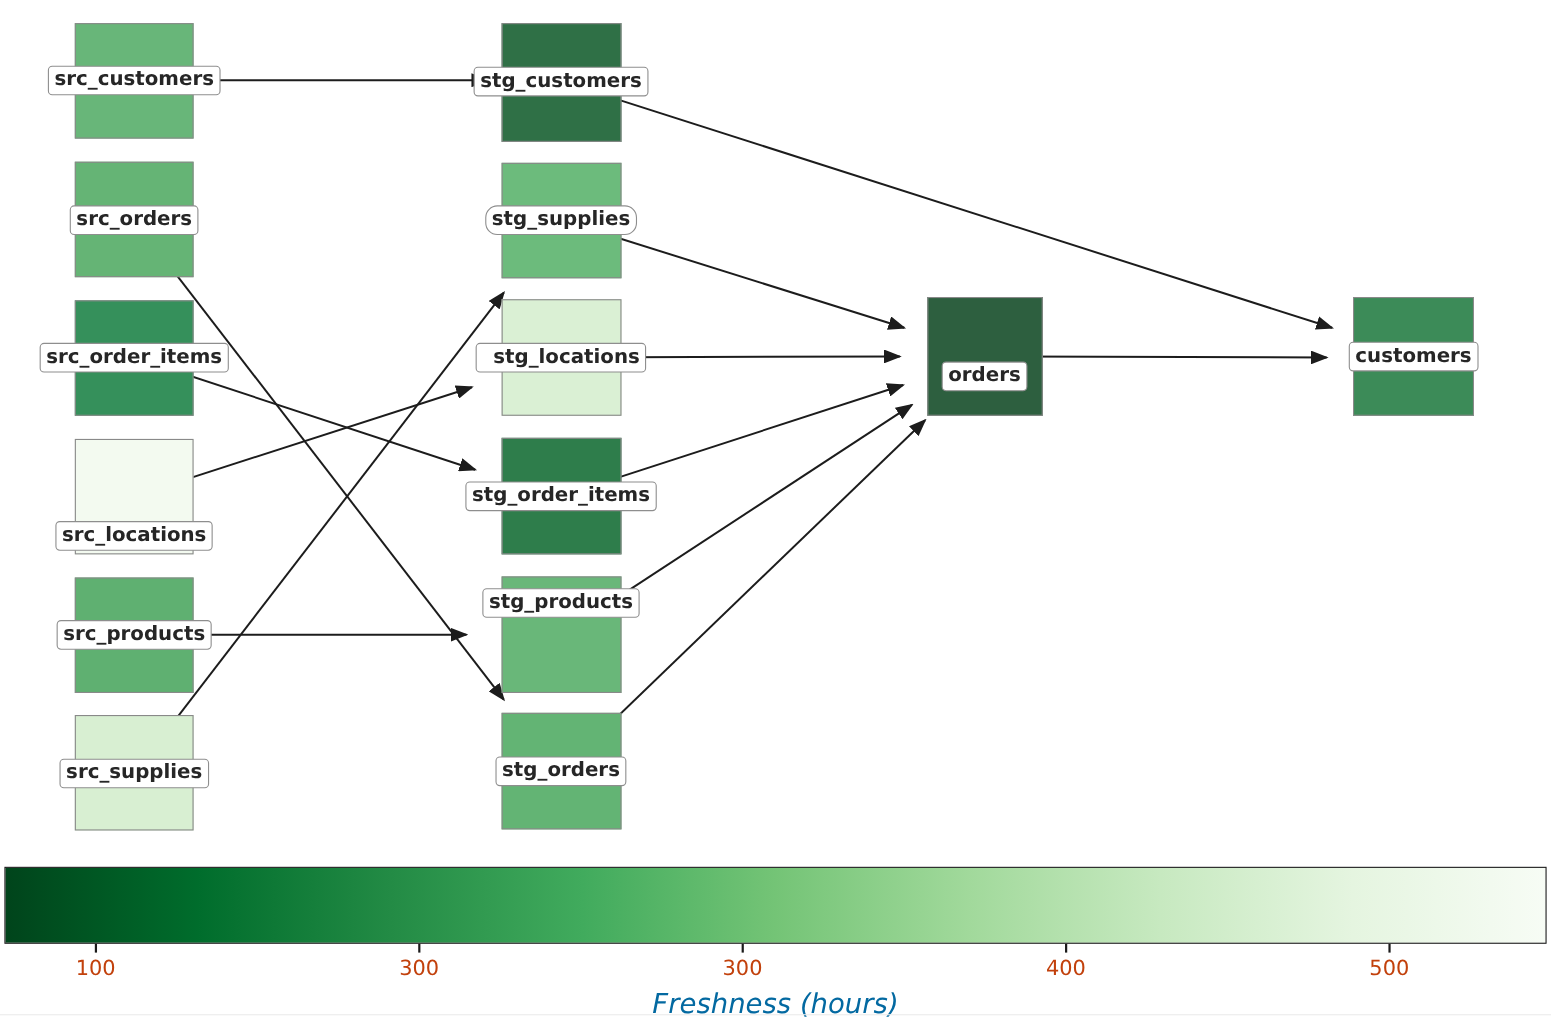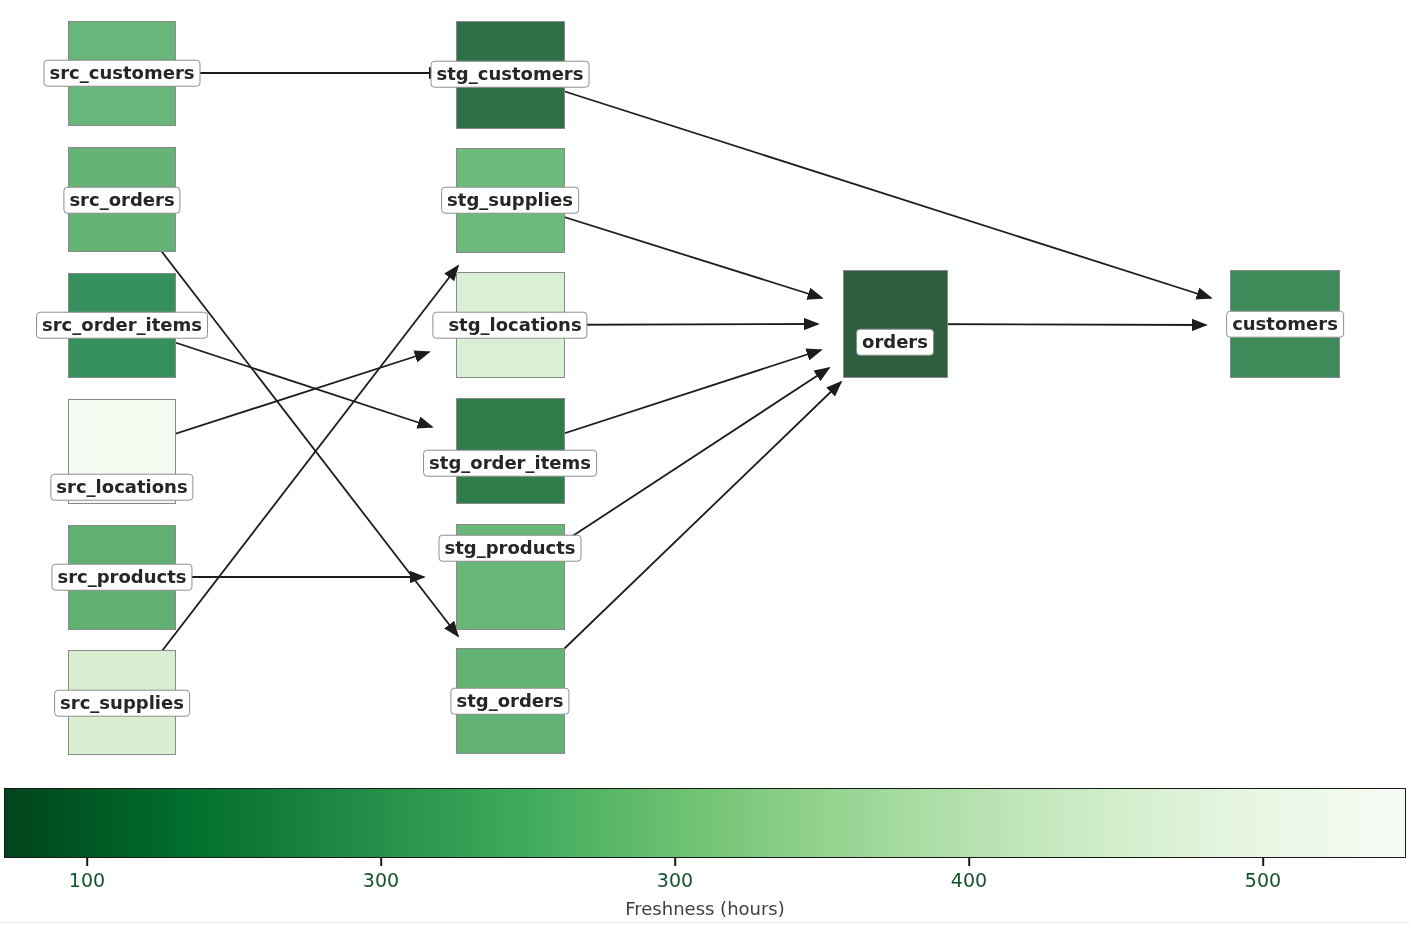--- a/index.html
+++ b/index.html
@@ -37,29 +37,30 @@
   .cbar-tick{
     position:absolute;
     width:1.6px;height:8px;
     background:#1a1a1a;
     transform:translateX(-50%);
   }
   .cbar-tick-label{
     position:absolute;
     transform:translateX(-50%);
     font-size:19px;
-    color:#14532d;
+    color:#c2410c;
     white-space:nowrap;
   }
   #colorbar-title{
     position:absolute;
     transform:translateX(-50%);
-    font-size:18px;
-    color:#404040;
+    font-size:25px;
+    color:#0369a1;
     white-space:nowrap;
+    font-style:italic;
   }
   #bottom-hairline{
     position:absolute;
     left:0;right:0;
     height:1px;
     background:#ebebeb;
   }
 </style>
 </head>
 <body>
@@ -107,23 +108,23 @@
     </div>
 
   <div id="labels-layer">
       <div class="node-label" style="left: 122px; top: 73px;">src_customers</div>
       <div class="node-label" style="left: 122px; top: 200px;">src_orders</div>
       <div class="node-label" style="left: 122px; top: 325px;">src_order_items</div>
       <div class="node-label" style="left: 122px; top: 451px; margin-top: 36px;">src_locations</div>
       <div class="node-label" style="left: 122px; top: 577px;">src_products</div>
       <div class="node-label" style="left: 122px; top: 703px;">src_supplies</div>
       <div class="node-label" style="left: 510px; top: 74px;">stg_customers</div>
-      <div class="node-label" style="left: 510px; top: 200px;">stg_supplies</div>
+      <div class="node-label" style="left: 510px; top: 200px; border-radius: 11px;">stg_supplies</div>
       <div class="node-label" style="left: 510px; top: 325px; padding-left: 15px;">stg_locations</div>
-      <div class="node-label" style="left: 510px; top: 451px; margin-top: 12px;">stg_order_items</div>
+      <div class="node-label" style="left: 510px; top: 451px;">stg_order_items</div>
       <div class="node-label" style="left: 510px; top: 548px;">stg_products</div>
       <div class="node-label" style="left: 510px; top: 701px;">stg_orders</div>
       <div class="node-label" style="left: 895px; top: 324px; margin-top: 18px;">orders</div>
       <div class="node-label" style="left: 1285px; top: 324px;">customers</div>
     </div>
 
   <div id="colorbar" style="left: 4px; top: 788px; width: 1402px; height: 70px; background: linear-gradient(to right, rgb(0, 68, 27) 0%, rgb(0, 109, 44) 12.5%, rgb(35, 139, 69) 25%, rgb(65, 171, 93) 37.5%, rgb(116, 196, 118) 50%, rgb(161, 217, 155) 62.5%, rgb(199, 233, 192) 75%, rgb(229, 245, 224) 87.5%, rgb(247, 252, 245) 100%);"></div>
   <div id="cbar-ticks">
       <div class="cbar-tick" style="left: 87px; top: 858px;"></div>
       <div class="cbar-tick-label" style="left: 87px; top: 869px;">100</div>

